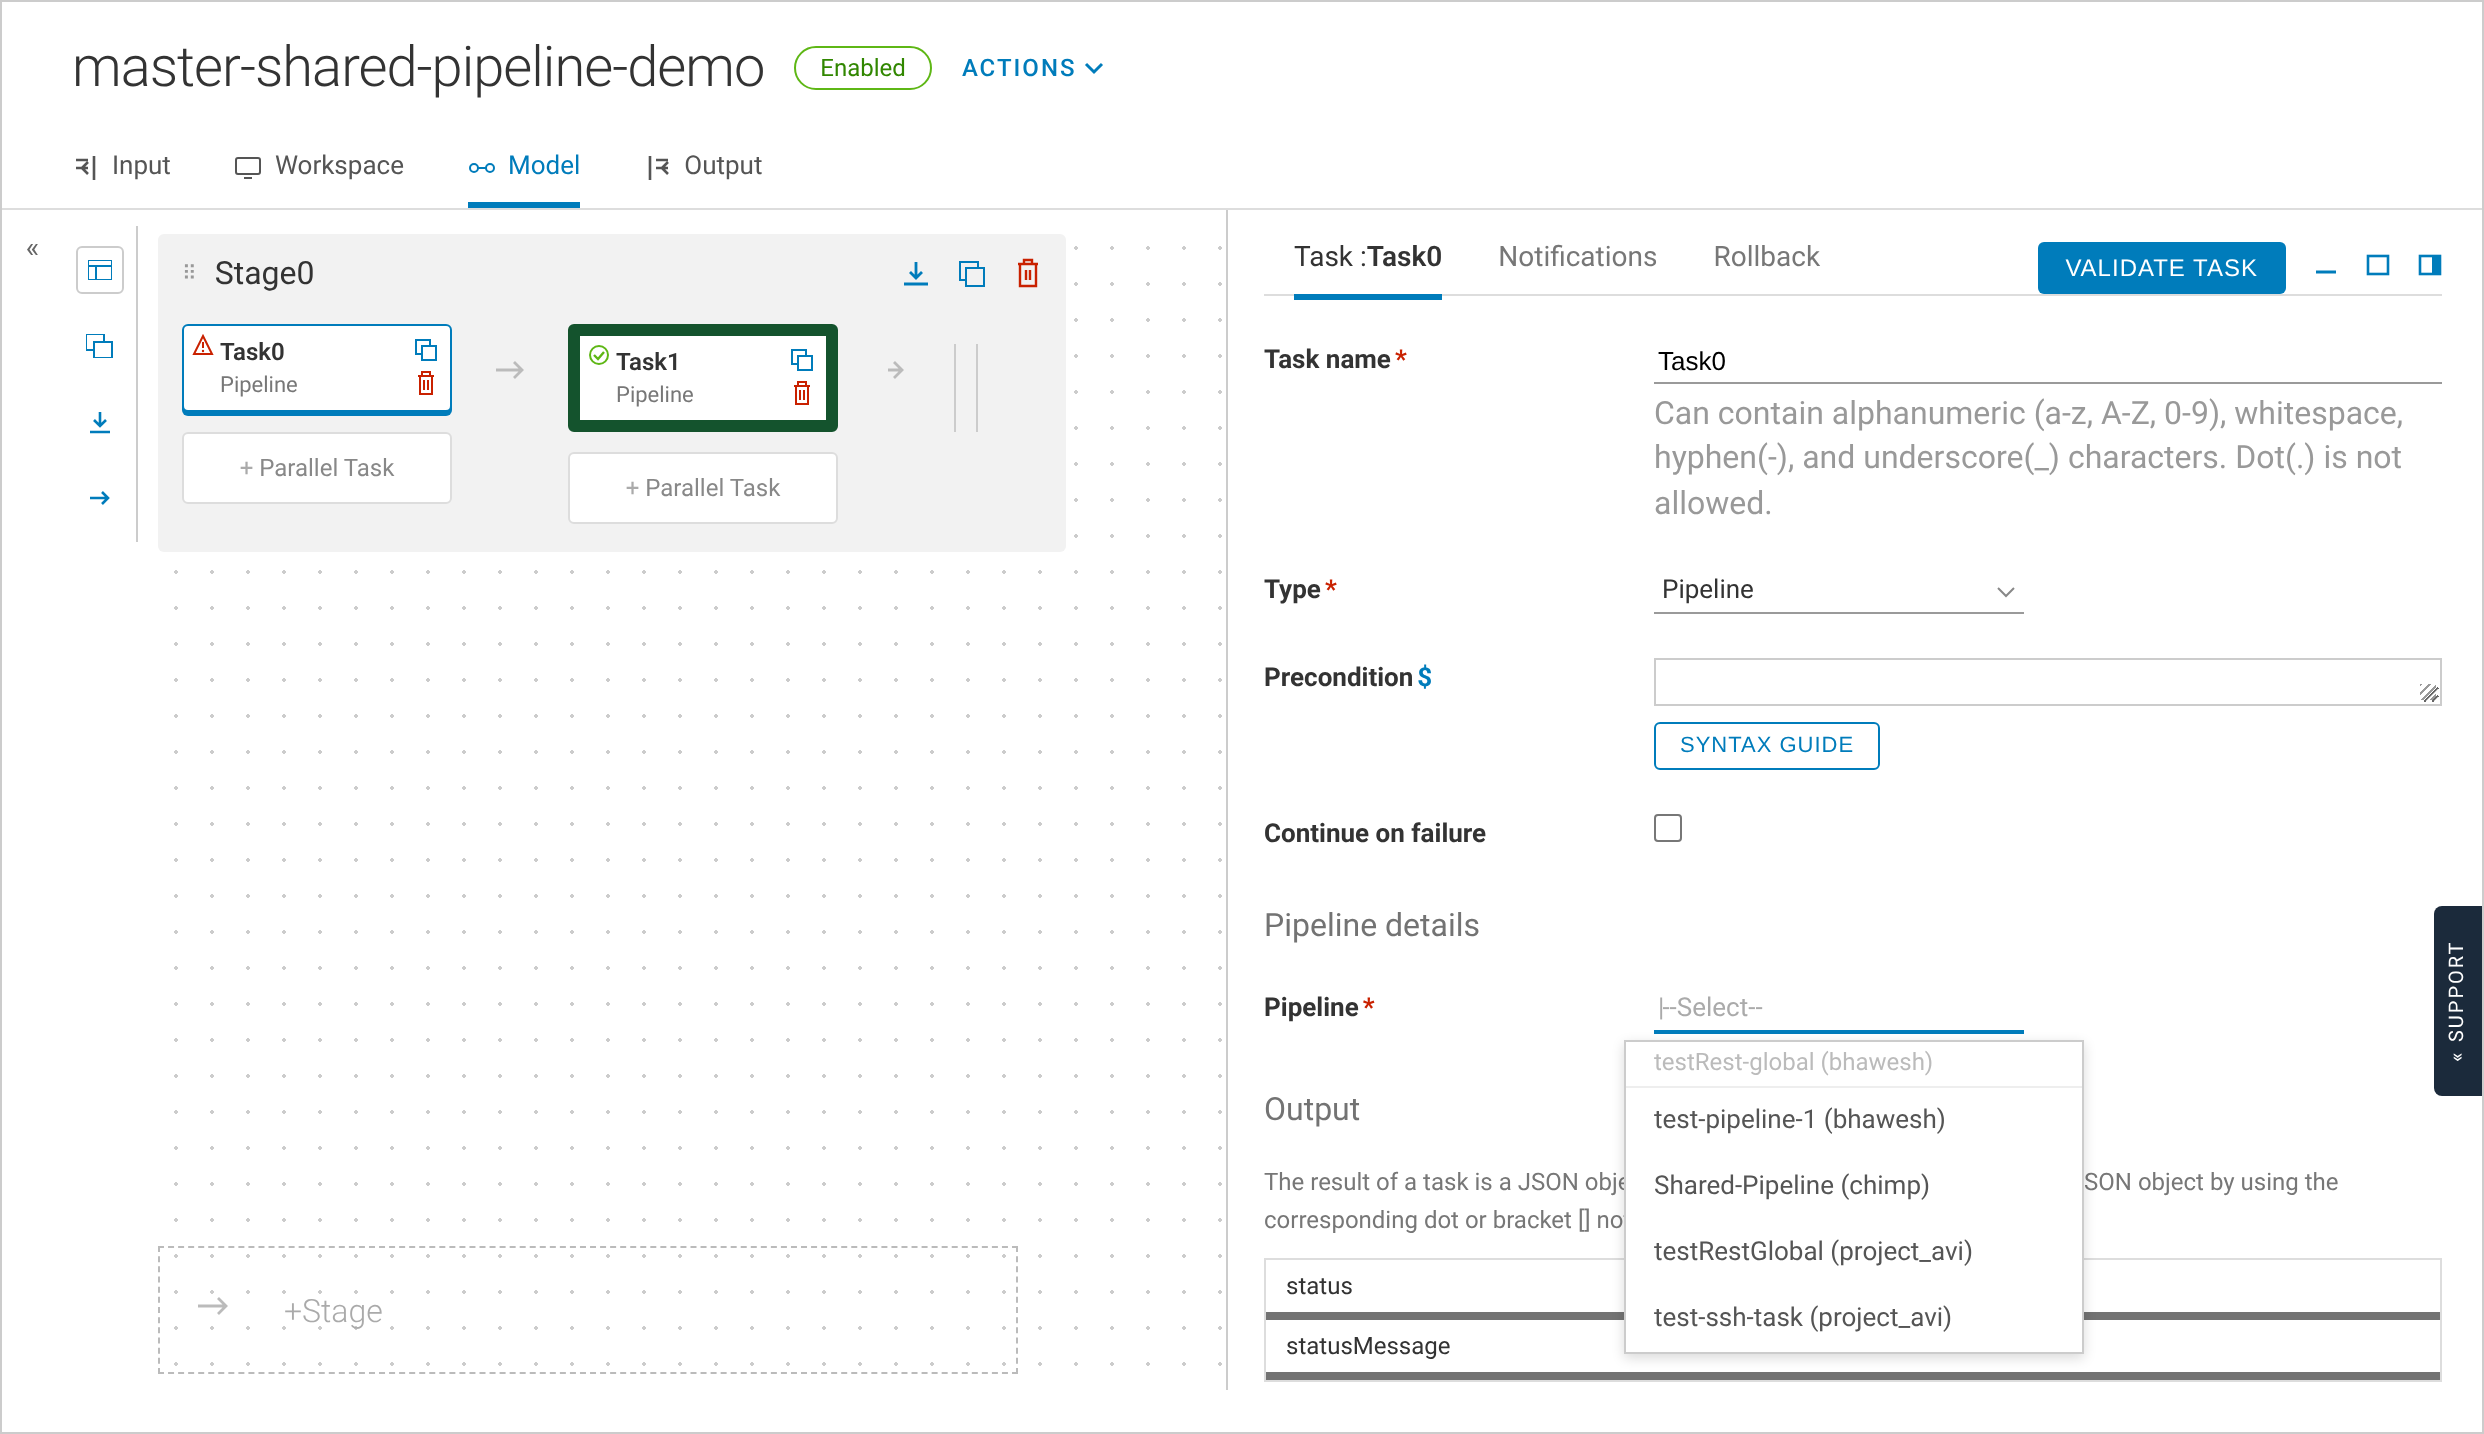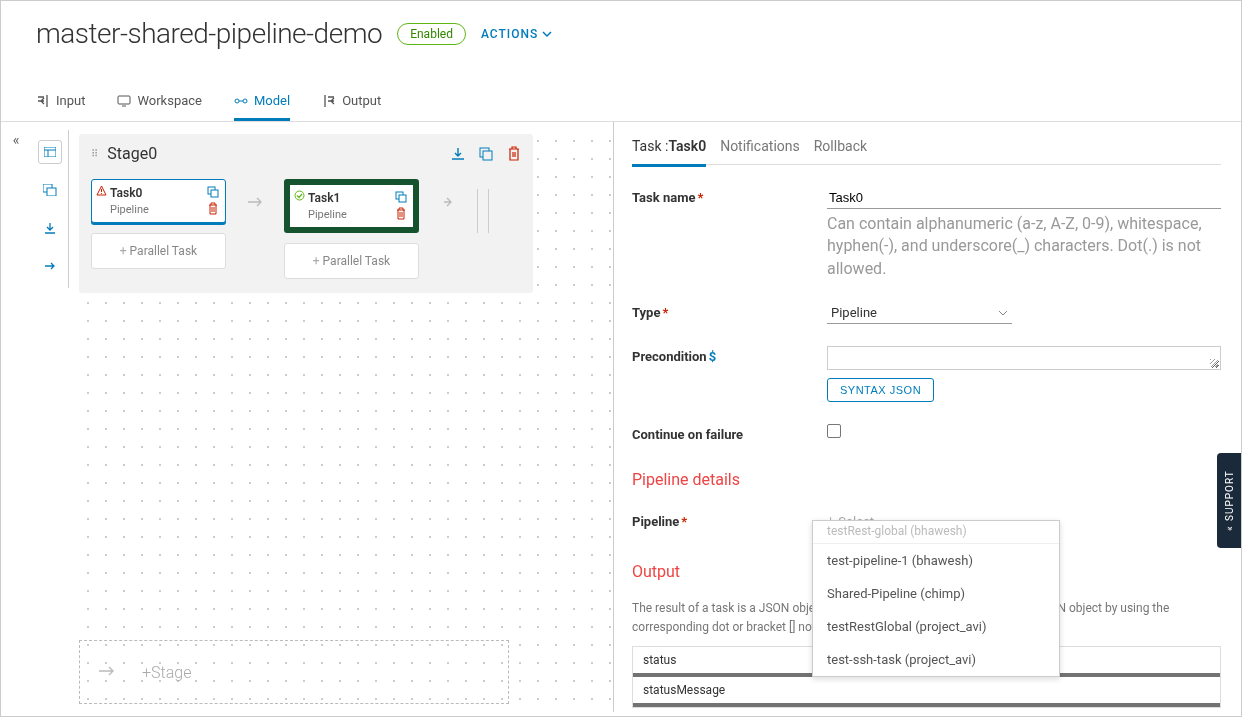--- a/index.html
+++ b/index.html
@@ -3,21 +3,21 @@
 <meta charset="utf-8">
 <style>
 * { box-sizing: border-box; margin: 0; padding: 0; }
 body { font-family: -apple-system, BlinkMacSystemFont, "Segoe UI", Roboto, Arial, sans-serif; background: #fff; color: #333; font-size: 13px; width: 1242px; height: 717px; overflow: hidden; border: 1px solid #ccc; position: relative; }
 
 .header { padding: 16px 35px 18px; display: flex; align-items: center; gap: 15px; }
 .page-title { font-size: 28px; font-weight: 300; color: #333; letter-spacing: -0.5px; }
 .badge-enabled { border: 1px solid #5eb715; color: #318700; padding: 3px 12px; border-radius: 12px; font-size: 12px; }
 .actions-link { color: #007cbb; font-size: 12px; letter-spacing: 1px; font-weight: 500; display: flex; align-items: center; gap: 4px; cursor: pointer; }
 
-.top-tabs { border-bottom: 1px solid #ddd; padding: 0 35px; display: flex; gap: 32px; margin-top: 17px; }
+.top-tabs { border-bottom: 1px solid #ddd; padding: 0 35px; display: flex; gap: 32px; }
 .top-tab { display: flex; align-items: center; gap: 6px; padding: 8px 0 10px; cursor: pointer; color: #555; font-size: 13px; border-bottom: 3px solid transparent; }
 .top-tab.active { color: #007cbb; border-bottom-color: #007cbb; }
 .tab-icon { width: 14px; height: 14px; display: inline-flex; align-items: center; justify-content: center; }
 
 .body-row { display: flex; height: calc(100% - 125px); }
 
 .expand-col { width: 30px; border-right: none; padding-top: 12px; text-align: center; }
 .expand-chevron { color: #666; cursor: pointer; transform: rotate(180deg); display:inline-block; font-size:14px;}
 
 .side-toolbar { width: 38px; border: 1px solid #ccc; border-top: none; border-bottom: none; border-left: none; margin-top: 8px; display: flex; flex-direction: column; align-items: center; gap: 14px; padding: 10px 0; height: fit-content; }
@@ -45,21 +45,21 @@
 .parallel-task { background: #fff; border: 1px solid #ddd; color: #888; text-align: center; padding: 10px 0; border-radius: 3px; font-size: 12px; cursor: pointer; }
 .seq-arrow { width: 18px; display: flex; align-items: center; justify-content: center; color: #bbb; margin-top: 16px; }
 .seq-handle { width: 12px; border-left: 1px solid #ccc; border-right: 1px solid #ccc; height: 44px; margin-top: 10px; }
 
 .add-stage-box { position: absolute; bottom: 8px; left: 10px; border: 1px dashed #bbb; width: 430px; height: 64px; display: flex; align-items: center; gap: 26px; z-index: 1; }
 .add-stage-arrow { color: #bbb; margin-left: 18px; }
 .add-stage-label { color: #aaa; font-size: 16px; font-weight: 300; }
 
 .right-panel { width: 628px; border-left: 1px solid #ccc; padding: 12px 20px 0 18px; overflow: visible; position: relative; }
 .rp-top { display: flex; align-items: center; justify-content: space-between; }
-.rp-tabs { display: flex; gap: 14px; }
+.rp-tabs { display: flex; gap: 28px; margin-left: 15px; }
 .rp-tab { padding: 4px 0 10px; color: #777; font-size: 14px; cursor: pointer; border-bottom: 3px solid transparent; }
 .rp-tab.active { color: #333; border-bottom-color: #007cbb; }
 .rp-tab .bold { font-weight: 600; }
 .rp-actions { display: flex; align-items: center; gap: 14px; }
 .validate-btn { background: #007cbb; color: #fff; border: none; padding: 6px 14px; font-size: 12px; letter-spacing: 0.5px; border-radius: 3px; cursor: pointer; font-weight: 500; }
 .win-btn { color: #007cbb; cursor: pointer; }
 
 .rp-divider { border-bottom: 1px solid #ddd; margin-top: -3px; }
 
 .form-group { display: flex; margin-top: 22px; }
@@ -68,30 +68,30 @@
 .dollar { color: #007cbb; margin-left: 2px; }
 .form-control { flex: 1; }
 .text-input { width: 100%; border: none; border-bottom: 1px solid #9a9a9a; padding: 3px 2px; font-size: 13px; outline: none; }
 .help-text { font-size: 16px; color: #999; margin-top: 4px; line-height: 1.4; max-width: 380px; }
 .select-like { border-bottom: 1px solid #9a9a9a; padding: 3px 4px; display: flex; justify-content: space-between; align-items: center; width: 185px; cursor: pointer; }
 .textarea-like { border: 1px solid #ccc; width: 100%; height: 24px; resize: both; overflow: auto; position: relative; }
 .textarea-like::after { content:''; position:absolute; right:2px; bottom:2px; width:8px; height:8px; background: repeating-linear-gradient(135deg,#999 0,#999 1px,transparent 1px,transparent 3px);}
 .syntax-btn { border: 1px solid #007cbb; color: #007cbb; background: #fff; padding: 5px 12px; font-size: 11px; letter-spacing: 0.5px; border-radius: 3px; cursor: pointer; font-weight: 500; margin-top: 8px; }
 .checkbox { width: 14px; height: 14px; border: 1px solid #777; border-radius: 2px; }
 
-.section-title { font-size: 16px; color: #ef4444; margin-top: 28px; }
+.section-title { font-size: 16px; color: #737373; margin-top: 28px; }
 .pipeline-select { border-bottom: 2px solid #007cbb; padding: 3px 2px; color: #aaa; font-size: 13px; width: 185px; }
 
 .output-desc { font-size: 12px; color: #777; margin-top: 18px; line-height: 1.6; max-width: 560px; }
 
 .output-table { margin-top: 8px; border: 1px solid #ddd; }
 .ot-head { background: #f7f7f7; padding: 6px 10px; font-size: 11px; font-weight: 600; border-bottom: 1px solid #ddd; }
 .ot-row { padding: 6px 10px; font-size: 12px; border-bottom: 4px solid #737373; }
 
-.dropdown-pop { position: absolute; left: 811px; top: 519px; width: 248px; background: #fff; border: 1px solid #ccc; box-shadow: 0 2px 6px rgba(0,0,0,0.15); z-index: 10; }
+.dropdown-pop { position: absolute; left: 811px; top: 519px; width: 230px; background: #fff; border: 1px solid #ccc; box-shadow: 0 2px 6px rgba(0,0,0,0.15); z-index: 10; }
 .dd-item { padding: 9px 14px; font-size: 13px; color: #555; cursor: pointer; white-space: nowrap; overflow: hidden; text-overflow: ellipsis; }
 .dd-item.faded { color: #bbb; border-bottom: 1px solid #eee; padding-bottom: 5px; padding-top: 3px; font-size: 12px; }
 .dd-pager { padding: 8px 14px; font-size: 12px; color: #555; display: flex; align-items: center; gap: 10px; }
 .dd-pager .chev { color: #007cbb; cursor: pointer; }
 .dd-pager .chev.disabled { color: #ccc; }
 
 .support-tab { position: absolute; right: 0; top: 452px; width: 24px; height: 95px; background: #1b2a3b; color: #fff; font-size: 10px; display: flex; align-items: center; justify-content: center; writing-mode: vertical-rl; transform: rotate(180deg); cursor: pointer; border-radius: 0 4px 4px 0; letter-spacing: 1px; gap: 4px; }
 </style>
 </head>
 <body>
@@ -290,20 +290,33 @@
 
   <div class="right-panel">
     <div class="rp-top">
       <div class="rp-tabs">
         <div class="rp-tab active">
           <span>Task :</span><span class="bold">Task0</span>
         </div>
         <div class="rp-tab">Notifications</div>
         <div class="rp-tab">Rollback</div>
       </div>
+      <div class="rp-actions">
+        <button class="validate-btn">VALIDATE TASK</button>
+        <span class="win-btn"><svg width="12" height="12" viewBox="0 0 12 12">
+              <path d="M1 10 H11" stroke="#007cbb" stroke-width="1.5"></path>
+            </svg></span>
+        <span class="win-btn"><svg width="12" height="12" viewBox="0 0 12 12">
+              <rect x="1" y="2" width="10" height="9" stroke="#007cbb" fill="none" stroke-width="1.3"></rect>
+            </svg></span>
+        <span class="win-btn"><svg width="12" height="12" viewBox="0 0 12 12">
+              <rect x="1" y="2" width="10" height="9" stroke="#007cbb" fill="none" stroke-width="1.3"></rect>
+              <rect x="7" y="2" width="4" height="9" fill="#007cbb"></rect>
+            </svg></span>
+      </div>
     </div>
     <div class="rp-divider"></div>
 
     <div class="form-group">
       <div class="form-label"><span>Task name</span><span class="req">*</span></div>
       <div class="form-control">
         <input class="text-input" value="Task0" style="">
         <div class="help-text">Can contain alphanumeric (a-z, A-Z, 0-9), whitespace, hyphen(-), and underscore(_) characters. Dot(.) is not allowed.</div>
       </div>
     </div>
@@ -317,21 +330,21 @@
               <path d="M1 3 L5 7 L9 3" stroke="#888" fill="none"></path>
             </svg>
         </div>
       </div>
     </div>
 
     <div class="form-group">
       <div class="form-label"><span>Precondition</span><span class="dollar">$</span></div>
       <div class="form-control">
         <div class="textarea-like"></div>
-        <button class="syntax-btn">SYNTAX JSON</button>
+        <button class="syntax-btn">SYNTAX GUIDE</button>
       </div>
     </div>
 
     <div class="form-group">
       <div class="form-label">Continue on failure</div>
       <div class="form-control">
         <div class="checkbox"></div>
       </div>
     </div>
 

